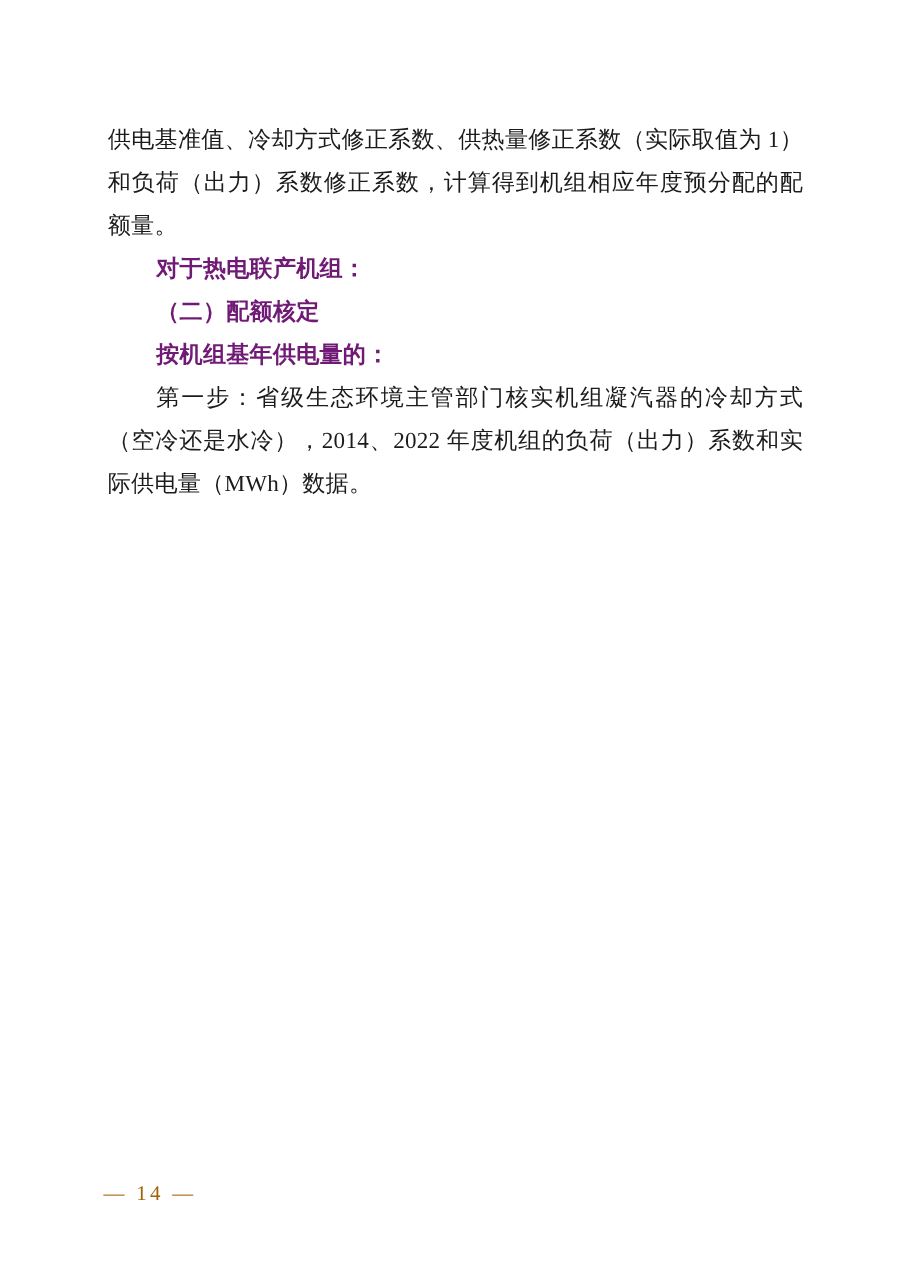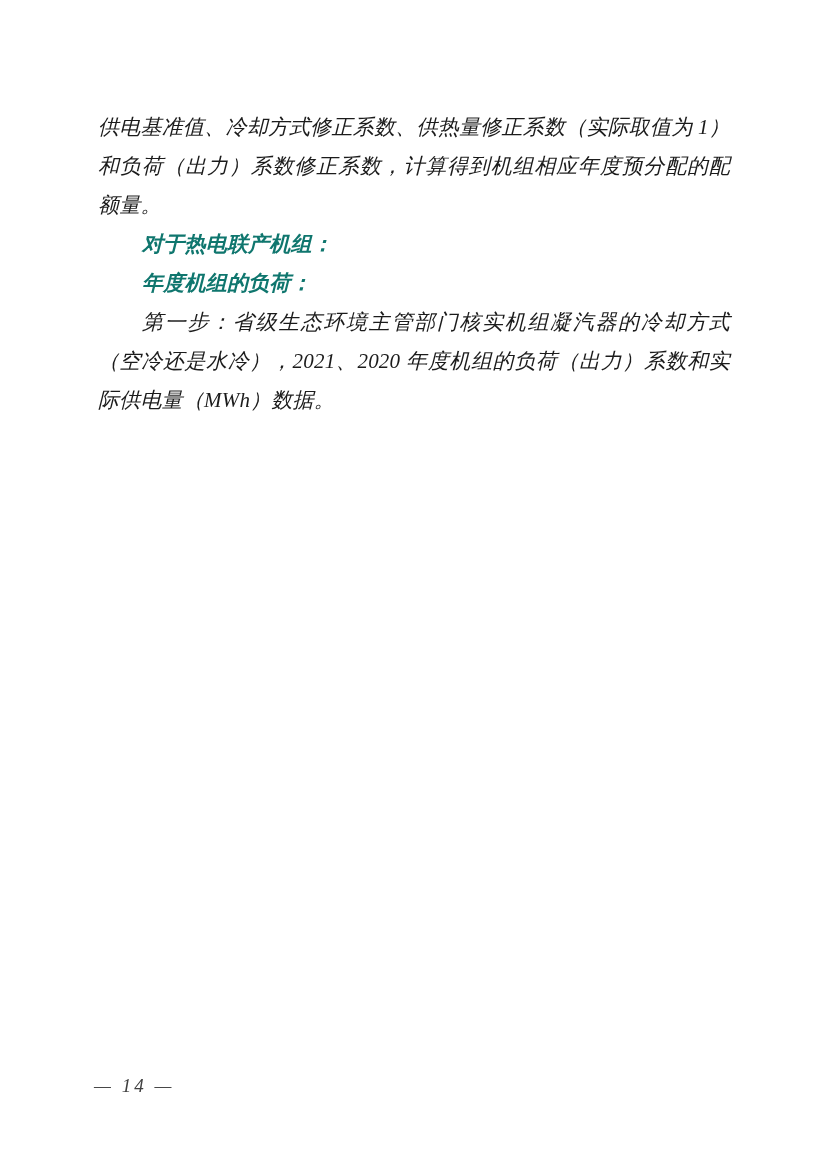--- a/index.html
+++ b/index.html
@@ -7,61 +7,61 @@
     padding: 0;
     background: #ffffff;
   }
   .page {
     position: relative;
     width: 826px;
     height: 1169px;
     background: #ffffff;
     overflow: hidden;
     font-family: "Liberation Serif", "DejaVu Serif", serif;
-    font-style: italic;
   }
   .content {
     position: absolute;
     left: 98px;
     top: 108px;
     width: 632px;
   }
   .content p {
     margin: 0;
     font-size: 21px;
     line-height: 39px;
     color: #1b1b1b;
     text-align: justify;
     letter-spacing: 0.2px;
   }
   .content p.indent {
     text-indent: 2.1em;
   }
   .content p.heading {
     font-weight: 700;
-    color: #0f766e;
+    color: #701a75;
     text-indent: 2.1em;
     text-align: left;
   }
   .footer {
     position: absolute;
     left: 94px;
     top: 1074px;
     font-size: 19px;
     line-height: 24px;
-    color: #404040;
+    color: #a16207;
     letter-spacing: 3px;
     font-family: "Liberation Serif", "DejaVu Serif", serif;
   }
 </style>
 </head>
 <body>
 
 <div class="page">
   <div class="content">
     <p class="noindent">供电基准值、冷却方式修正系数、供热量修正系数（实际取值为 1）和负荷（出力）系数修正系数，计算得到机组相应年度预分配的配额量。</p>
     <p class="heading">对于热电联产机组：</p>
-    <p class="heading">年度机组的负荷：</p>
-    <p class="indent">第一步：省级生态环境主管部门核实机组凝汽器的冷却方式（空冷还是水冷），2021、2020 年度机组的负荷（出力）系数和实际供电量（MWh）数据。</p>
+    <p class="heading">（二）配额核定</p>
+    <p class="heading">按机组基年供电量的：</p>
+    <p class="indent">第一步：省级生态环境主管部门核实机组凝汽器的冷却方式（空冷还是水冷），2014、2022 年度机组的负荷（出力）系数和实际供电量（MWh）数据。</p>
   </div>
 
   <div class="footer">— 14 —</div>
 </div>
 
 </body></html>

